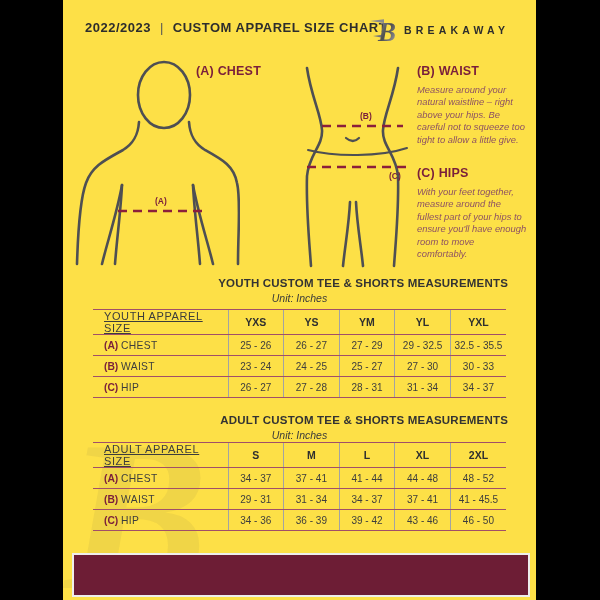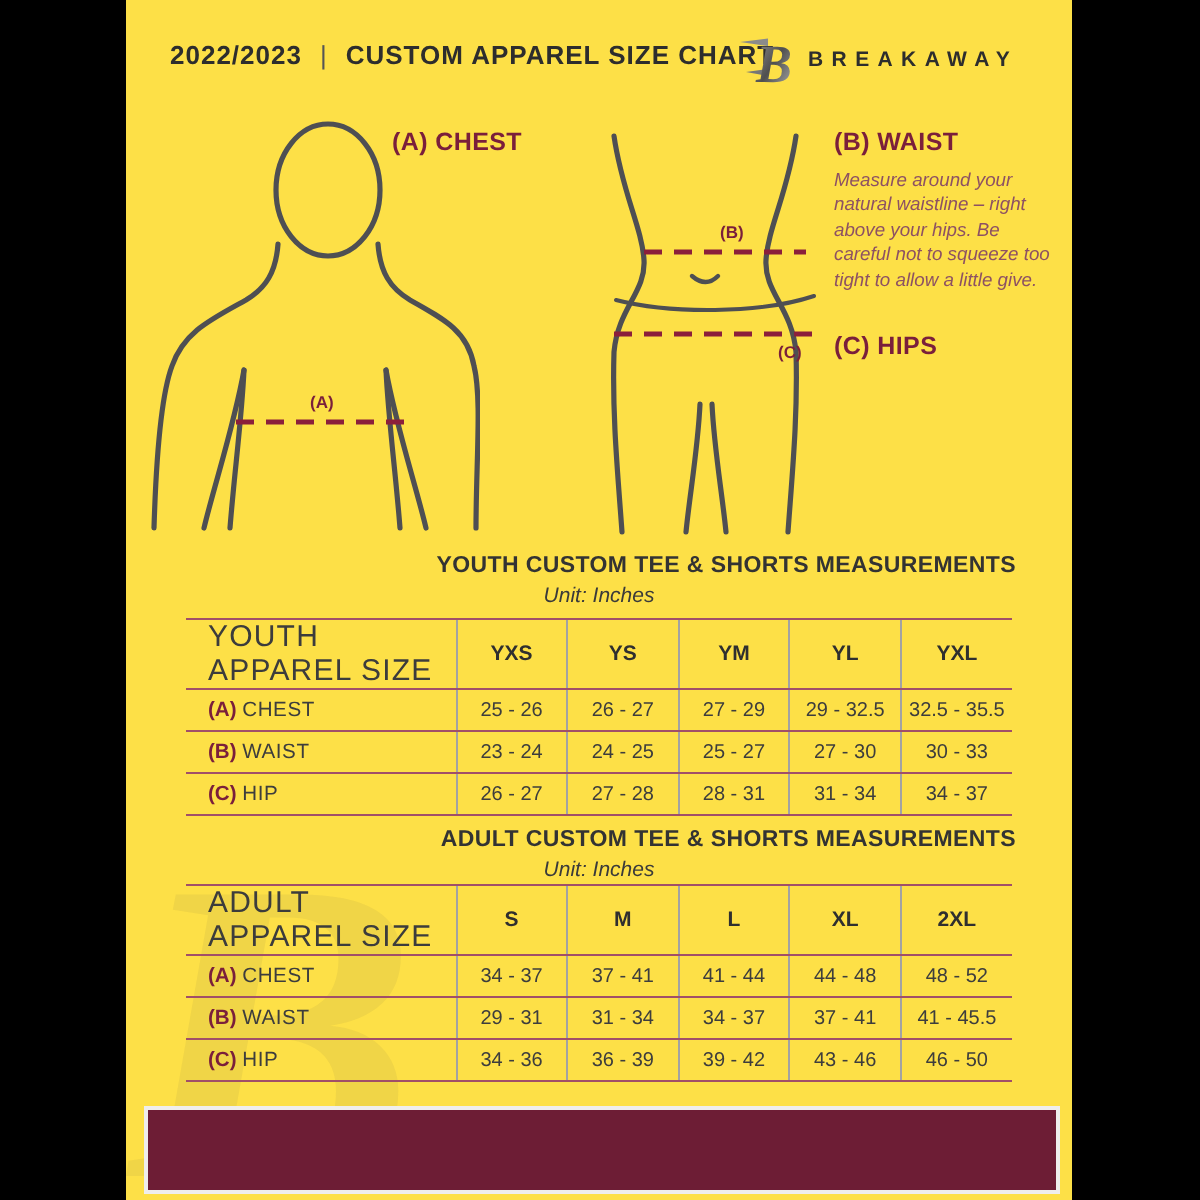--- a/index.html
+++ b/index.html
@@ -43,21 +43,21 @@
 
   
   table.size-table { position:absolute; left:30px; width:413px; border-collapse:collapse; table-layout:fixed; }
   #youth-table { top:309px; } #adult-table { top:442px; }
   .size-table td { border-top:1px solid #a14f68; border-bottom:1px solid #a14f68;
                    height:21px; vertical-align:middle; text-align:center;
                    font-size:10px; color:#3d3d3d; background:transparent; }
   .size-table tr.head td { height:22px; }
   .size-table td + td { border-left:1px solid #a3a3a3; }
   .size-table td.c0 { width:135px; text-align:left; padding-left:11px; }
-  .size-table tr.head td.c0 { font-size:15px; letter-spacing:.6px; color:#3c3c3c; }
+  .size-table tr.head td.c0 { font-size:11px; letter-spacing:.6px; color:#3c3c3c;text-decoration:underline; }
   .size-table tr.head td.sz { font-weight:bold; font-size:10.5px; color:#2f2f2f; }
   .row-key { font-weight:bold; color:#7a1f3b; font-size:10.3px; }
   .row-lab { color:#3d3d3d; font-size:10.3px; letter-spacing:.3px; }
 
   
   .watermark { position:absolute; left:2px; top:408px; font-family:"Liberation Serif", serif;
                font-weight:bold; font-style:italic; font-size:215px; line-height:1;
                color:rgba(70,70,70,0.07); pointer-events:none; }
   .footer-bar { position:absolute; left:9px; top:553px; width:458px; height:44px;
                 background:#6d1d35; border:2px solid #efeeec; }
@@ -113,20 +113,21 @@
   </svg>
 
   <span id="label-a" class="dash-label">(A)</span>
   <span id="label-b" class="dash-label">(B)</span>
   <span id="label-c" class="dash-label">(C)</span>
 
   <div id="chest-head" class="instr-head">(A) CHEST</div>
   <div id="waist-head" class="instr-head">(B) WAIST</div>
   <div id="waist-body" class="instr-body">Measure around your natural waistline – right above your hips. Be careful not to squeeze too tight to allow a little give.</div>
   <div id="hips-head" class="instr-head">(C) HIPS</div>
+  <div id="hips-body" class="instr-body">With your feet together, measure around the fullest part of your hips to ensure you'll have enough room to move comfortably.</div>
 
   <div class="watermark">B</div>
 
   <div id="youth-title" class="sec-title">YOUTH CUSTOM TEE &amp; SHORTS MEASUREMENTS</div>
   <div id="youth-unit" class="sec-unit">Unit: Inches</div>
   <table id="youth-table" class="size-table">
     <tbody>
         <tr class="head">
       <td class="c0">YOUTH APPAREL SIZE</td>
       <td class="sz">YXS</td>

